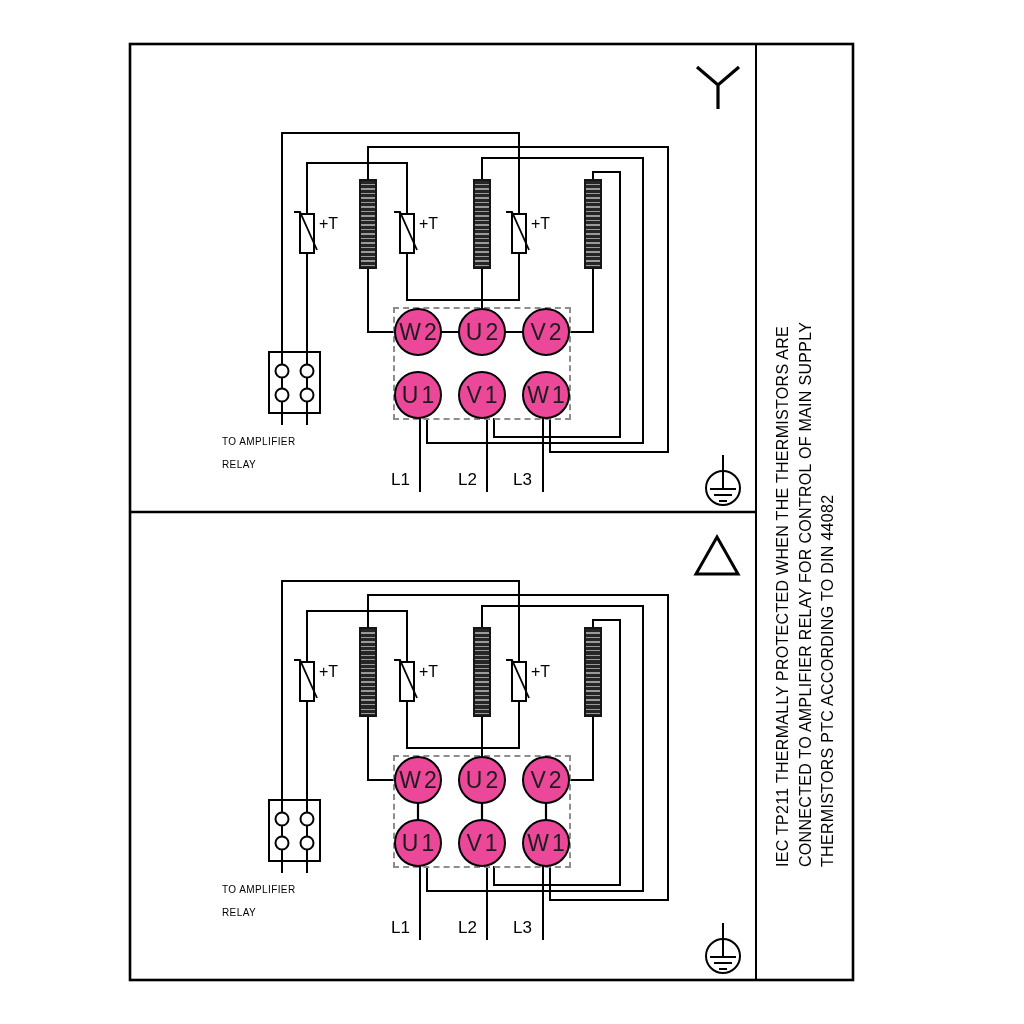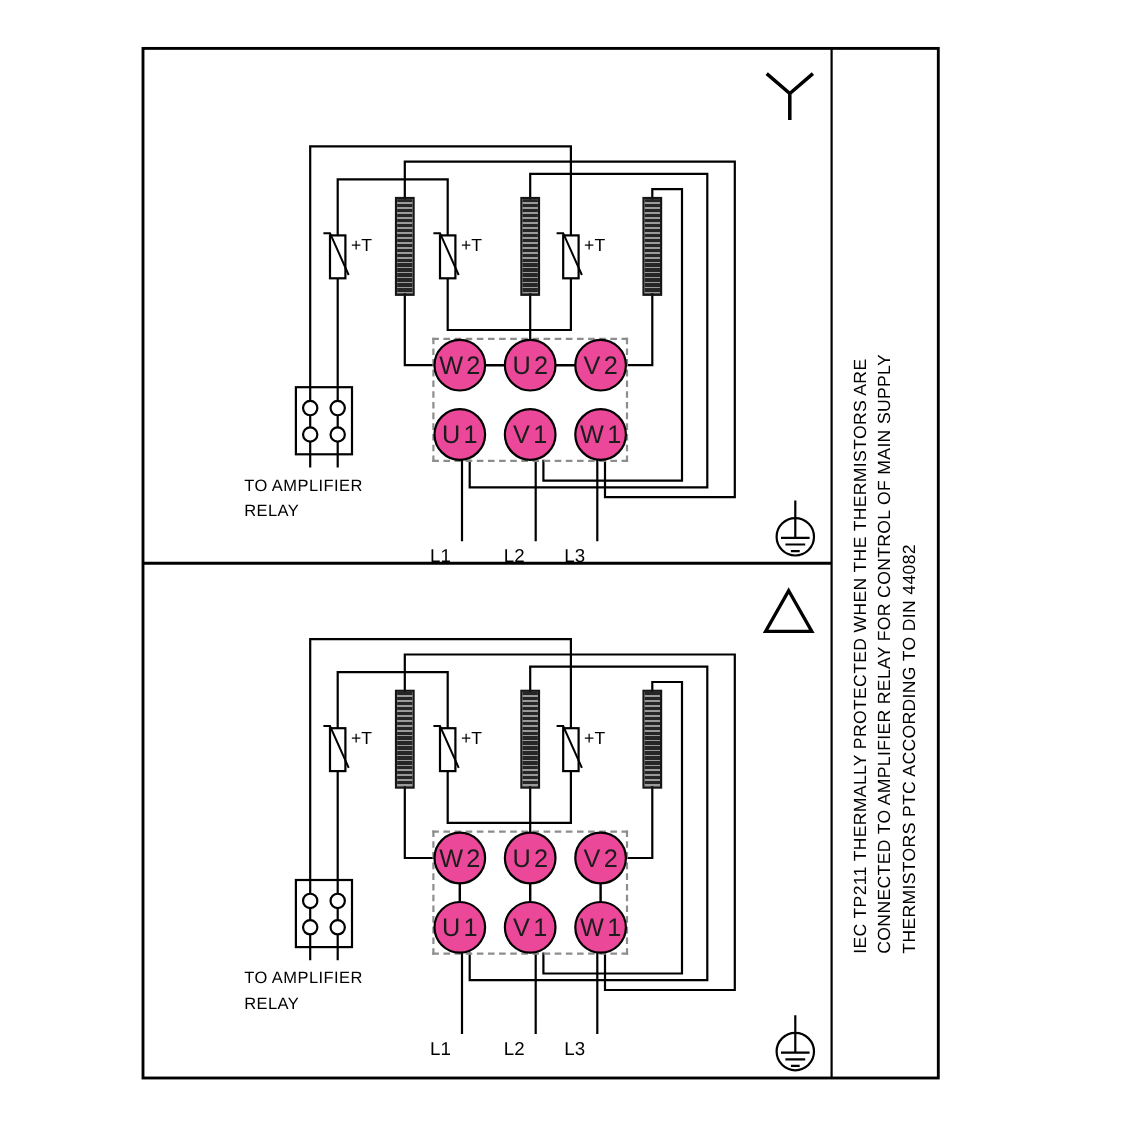--- a/index.html
+++ b/index.html
@@ -21,22 +21,22 @@
     position:absolute;width:178px;height:113px;box-sizing:border-box;
     border:2px dashed #8d8d8d;background:transparent;
   }
   
   .coil{
     position:absolute;width:18px;height:90px;box-sizing:border-box;
     border:2px solid #161616;
     background:repeating-linear-gradient(to bottom,#262626 0px,#262626 3px,#9a9a9a 3px,#9a9a9a 4.5px);
   }
   .lbl{position:absolute;font-size:16px;color:#000;white-space:nowrap;}
-  .lsupply{position:absolute;font-size:17px;color:#000;white-space:nowrap;margin-top:26px;}
-  .relaynote{position:absolute;font-size:15px;line-height:23px;color:#000;white-space:nowrap;letter-spacing:0.4px;}
+  .lsupply{position:absolute;font-size:17px;color:#000;white-space:nowrap;}
+  .relaynote{position:absolute;font-size:10px;line-height:23px;color:#000;white-space:nowrap;letter-spacing:0.4px;}
   .sidenote{
     position:absolute;left:758px;top:43px;width:95px;height:824px;
     writing-mode:vertical-rl;transform:rotate(180deg);
     font-size:16px;line-height:22.5px;letter-spacing:0.3px;color:#000;
     padding-right:14px;box-sizing:border-box;
   }
   .sidenote div{white-space:nowrap;}
 </style>
 </head>
 <body>

